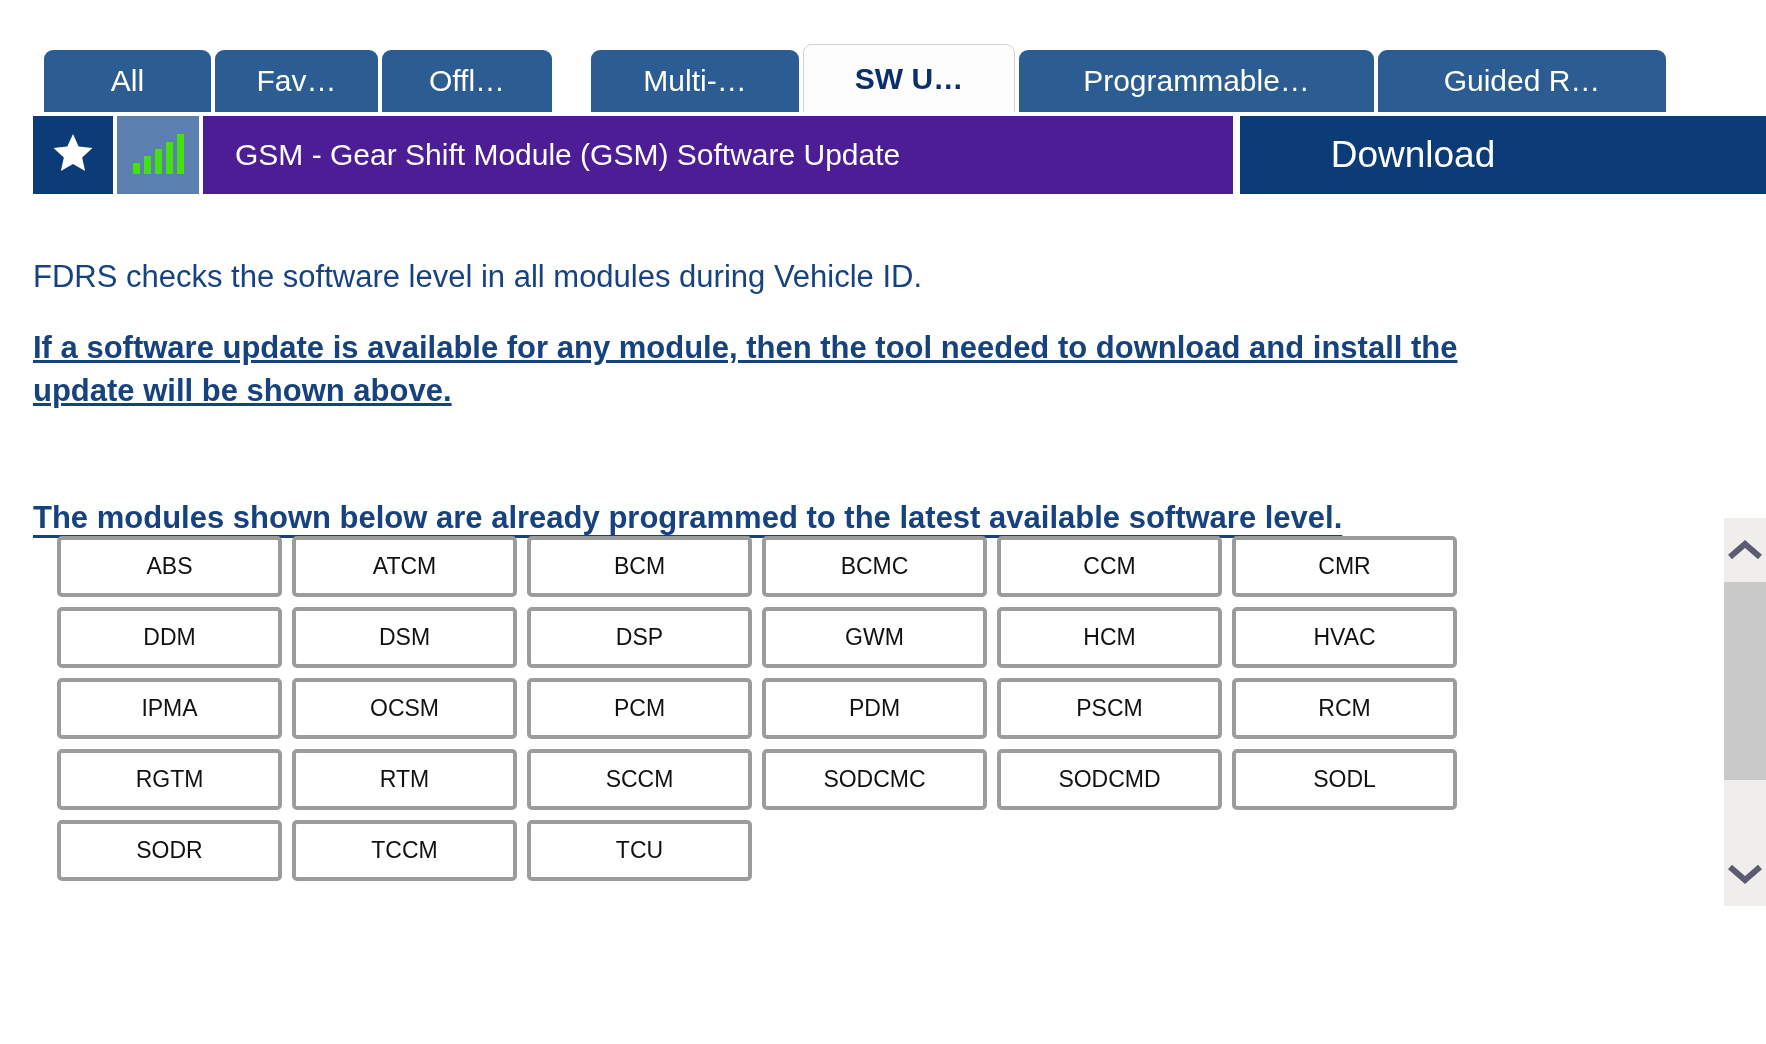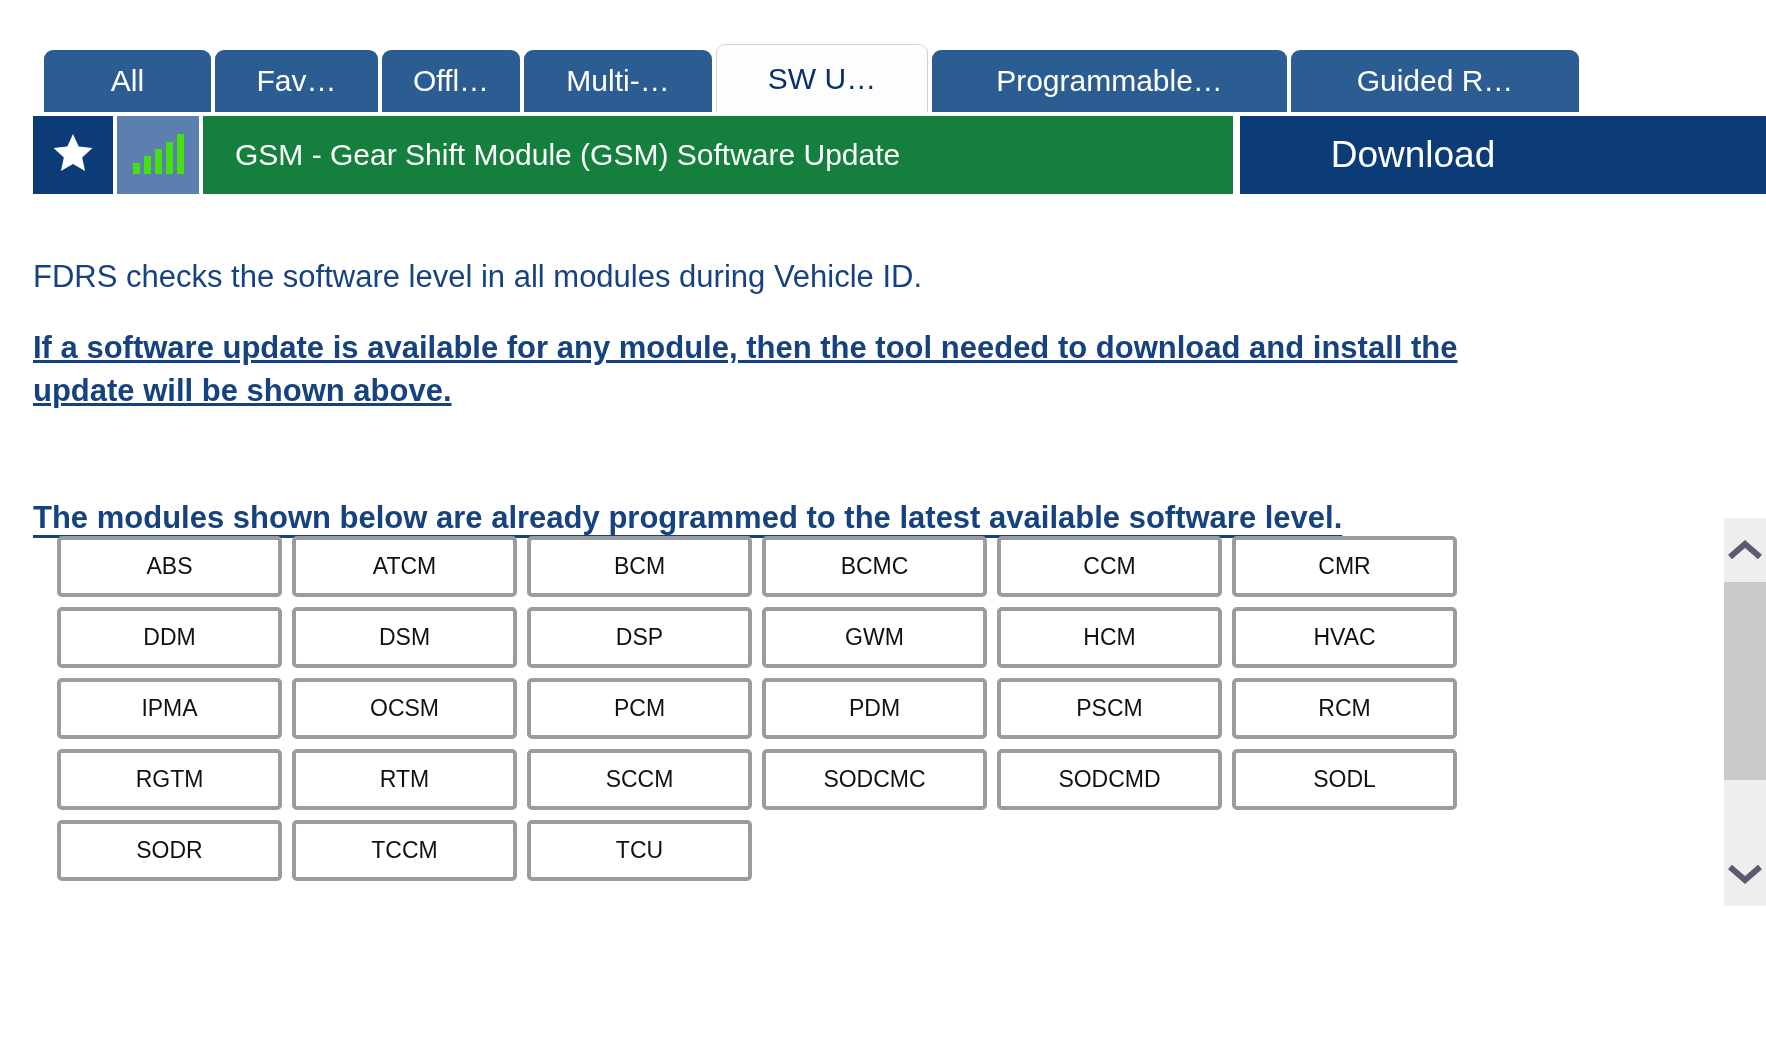--- a/index.html
+++ b/index.html
@@ -46,25 +46,26 @@
     overflow: hidden;
     cursor: pointer;
     user-select: none;
   }
   .tab.active {
     background: #fdfdfd;
     color: #0b2f6b;
     border: 1px solid #d2d2d2;
     border-bottom: none;
     height: 68px;
+    font-weight: bold;
   }
   .tab-w1 { width: 167px; }
   .tab-w2 { width: 163px; }
-  .tab-w3 { width: 138px; text-align: right; }
-  .tab-w4 { width: 188px; }
+  .tab-w3 { width: 170px; text-align: right; }
+  .tab-w4 { width: 208px; margin-left: 35px; }
   .tab-w5 { width: 212px; }
   .tab-w6 { width: 355px; }
   .tab-w7 { width: 288px; }
 
   
   .headerbar {
     position: absolute;
     left: 33px;
     top: 116px;
     width: 1733px;
@@ -103,21 +104,21 @@
     background: #46e010;
   }
   .bars i:nth-child(1) { height: 11px; }
   .bars i:nth-child(2) { height: 18px; }
   .bars i:nth-child(3) { height: 25px; }
   .bars i:nth-child(4) { height: 32px; }
   .bars i:nth-child(5) { height: 40px; }
 
   .hb-title {
     flex: 0 0 1030px;
-    background: #15803d;
+    background: #4c1d95;
     margin-left: 4px;
     display: flex;
     align-items: center;
     padding-left: 32px;
     box-sizing: border-box;
     color: #ffffff;
     font-size: 30px;
     white-space: nowrap;
     overflow: hidden;
   }

